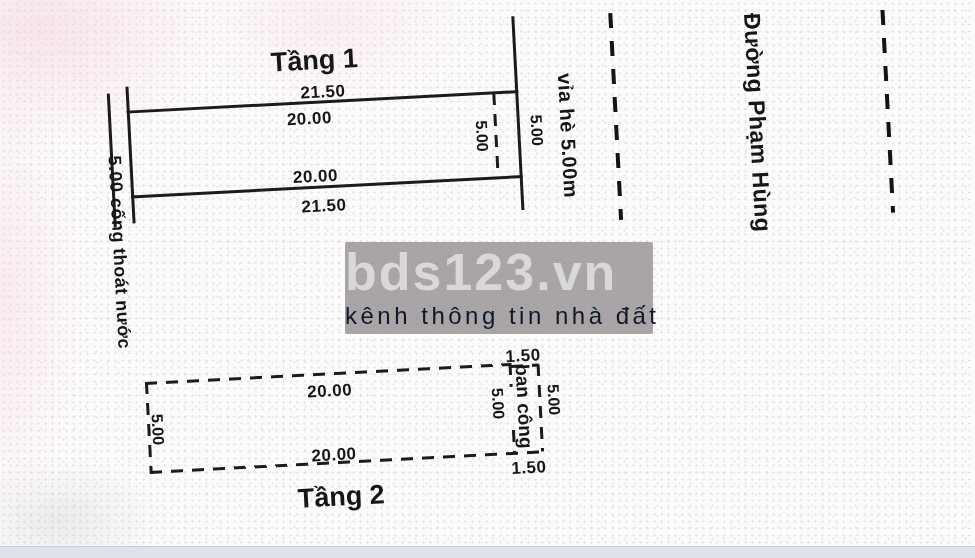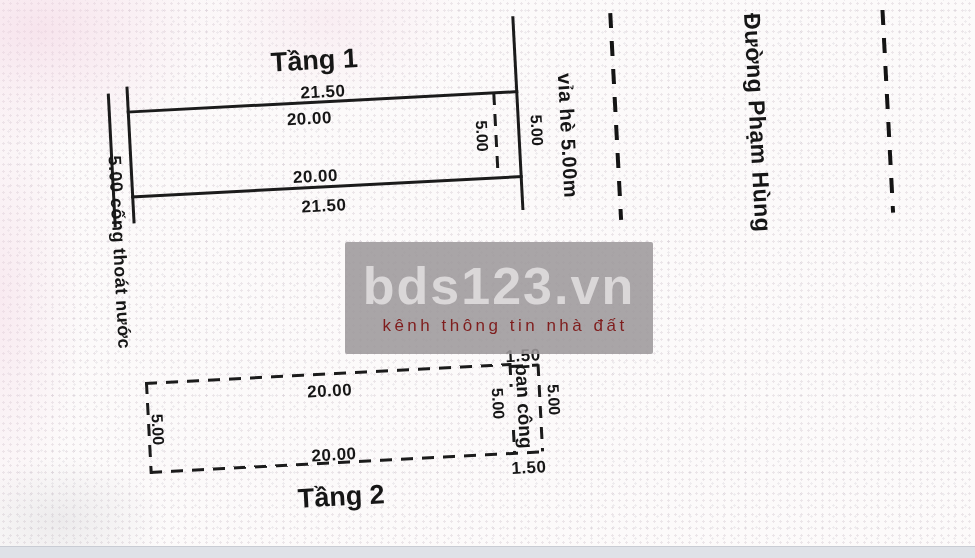--- a/index.html
+++ b/index.html
@@ -46,27 +46,27 @@
        transform:translate(-50%,-50%) rotate(90deg);}
   .ftitle{position:absolute;font-weight:bold;font-size:27px;white-space:nowrap;
        transform:translate(-50%,-50%);}
   .s16{font-size:16px;}
   .s18{font-size:18px;letter-spacing:0.5px;}
   .s19{font-size:19px;}
   .s20{font-size:20px;letter-spacing:0.5px;}
   .s23{font-size:23px;letter-spacing:0.5px;}
   
   .watermark{
-    position:absolute;left:345px;top:242px;width:308px;height:112px;
+    position:absolute;left:345px;top:242px;width:308px;height:92px;
     background:rgba(157,153,155,0.88);
-    display:flex;flex-direction:column;align-items:center;justify-content:center;
+    display:flex;flex-direction:column;align-items:flex-start;justify-content:center;
     border-radius:2px;
   }
   .wm-big{font-weight:bold;font-size:52px;line-height:1;color:#dad7d8;letter-spacing:2px;}
-  .wm-sub{font-size:17px;color:#7f1d1d;letter-spacing:3.5px;margin-top:4px;white-space:nowrap;margin-left:12px;}
+  .wm-sub{font-size:24px;color:#0f172a;letter-spacing:3.5px;margin-top:4px;white-space:nowrap;}
   .bottom-strip{position:absolute;left:0;top:546px;width:975px;height:12px;
     background:#dfe2e8;border-top:1px solid #c9ccd4;}
 </style>
 </head>
 <body>
 
 <div id="stage">
   <div class="texture"></div>
   <div class="tint"></div>
 

